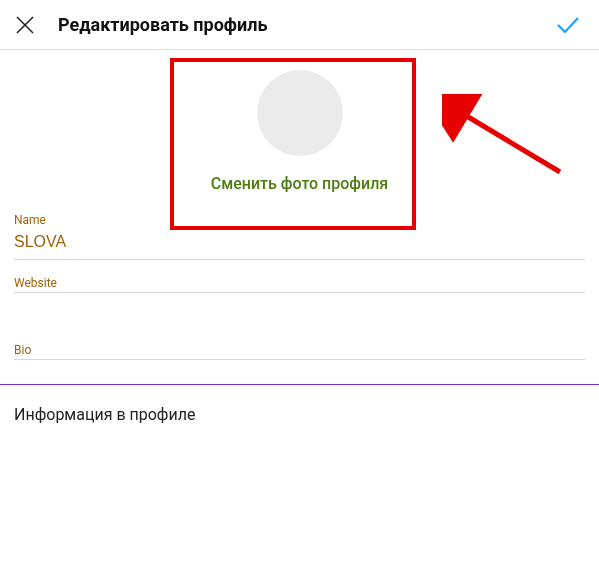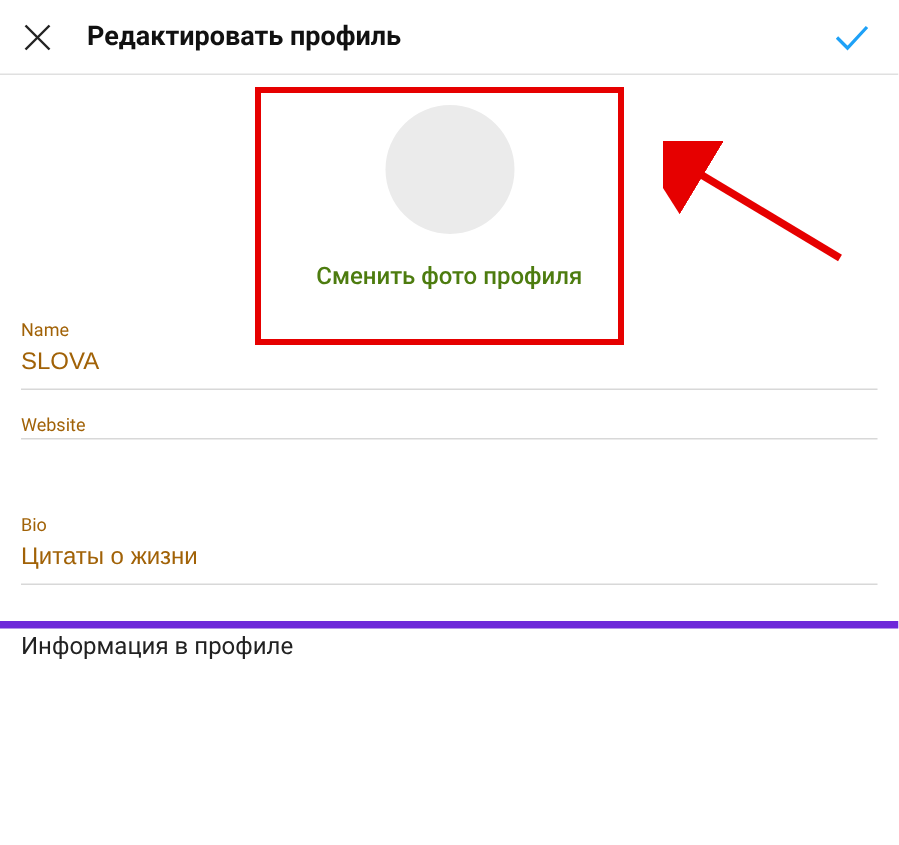--- a/index.html
+++ b/index.html
@@ -109,23 +109,23 @@
     .gap-lg { height: 34px; }
     .website-field {
       border-bottom: 1px solid #d8d8d8;
       padding: 6px 0 8px 0;
     }
     .website-placeholder {
       font-size: 17px;
       color: #a0a0a0;
     }
     .profile-info {
-      border-top: 5px solid #6d28d9;
+      border-top: 1px solid #6d28d9;
       margin-top: 24px;
-      padding: 2px 14px 0 14px;
+      padding: 20px 14px 0 14px;
       font-size: 16px;
       color: #222;
     }
   </style>
 </head>
 <body>
 
 <div class="header">
   <div class="close-icon">
     <svg width="20" height="20" viewBox="0 0 20 20">
@@ -169,18 +169,17 @@
     <span class="field-label">Website</span>
   </div>
 
   <div class="gap-lg"></div>
 
 
   <div class="gap-sm"></div>
 
   <div class="field">
     <span class="field-label">Bio</span>
-    <input class="field-input" type="text" value="Цитаты о жизни" style="">
   </div>
 
 </div>
 
 <div class="profile-info">Информация в профиле</div>
 
 </body></html>

